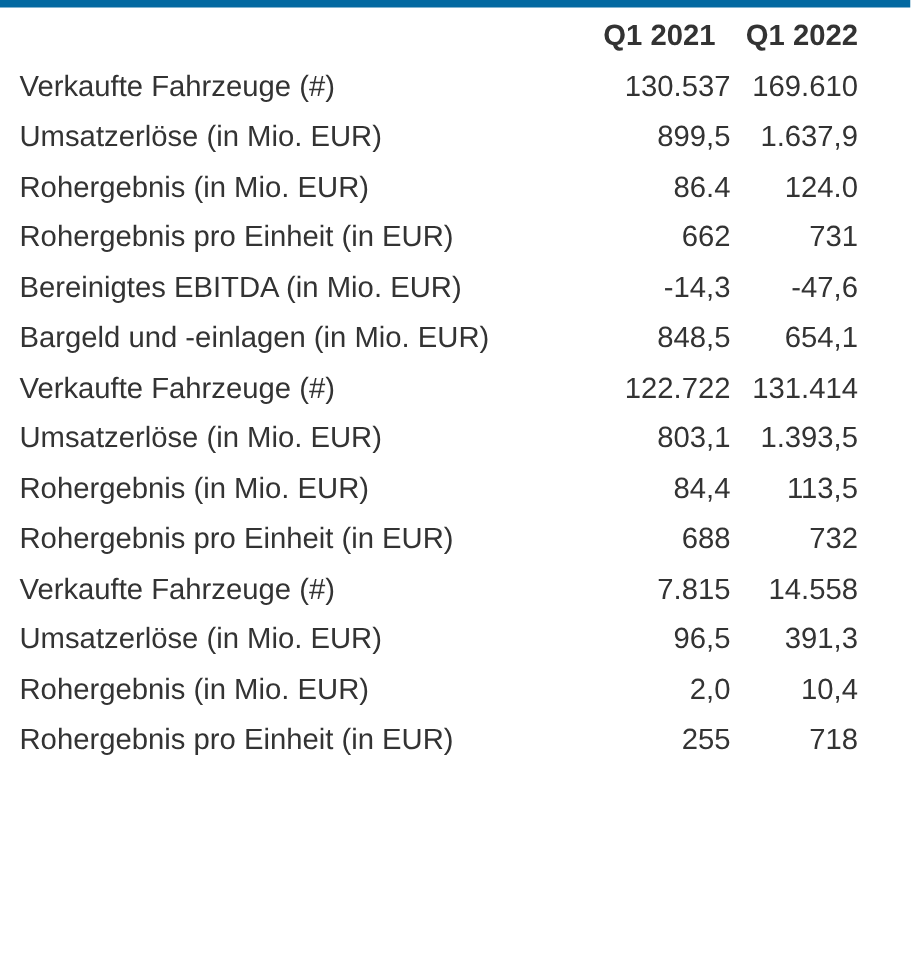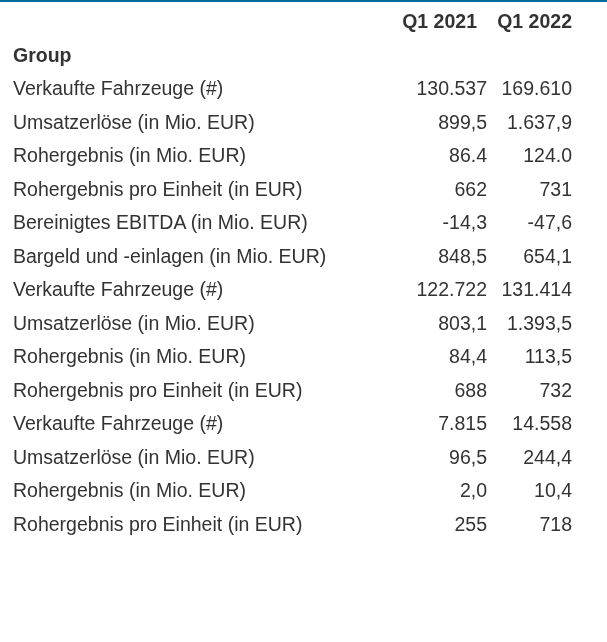--- a/index.html
+++ b/index.html
@@ -4,21 +4,21 @@
 <style>
   html, body {
     margin: 0;
     padding: 0;
     background: #ffffff;
   }
   .sheet {
     width: 607px;
     height: 642px;
     box-sizing: border-box;
-    border-top: 2px solid #0369a1;
+    border-top: 5px solid #0369a1;
     padding-top: 3px;
     background: #ffffff;
     overflow: hidden;
   }
   table.kpi {
     width: 100%;
     border-collapse: collapse;
     table-layout: fixed;
     font-family: "Liberation Sans", sans-serif;
     font-size: 19.5px;
@@ -65,23 +65,20 @@
         <col class="c-q2">
     </colgroup>
     <tbody>
       <tr>
         <td></td>
         <th class="num q1">Q1 2021</th>
         <th class="num q2">Q1 2022</th>
       </tr>
 
       <tr>
-        <td class="section-title" colspan="3">Group</td>
-      </tr>
-      <tr>
         <td class="label">Verkaufte Fahrzeuge (#)</td>
         <td class="num q1">130.537</td>
         <td class="num q2">169.610</td>
       </tr>
       <tr>
         <td class="label">Umsatzerlöse (in Mio. EUR)</td>
         <td class="num q1">899,5</td>
         <td class="num q2">1.637,9</td>
       </tr>
       <tr>
@@ -127,21 +124,21 @@
       </tr>
 
       <tr>
         <td class="label">Verkaufte Fahrzeuge (#)</td>
         <td class="num q1">7.815</td>
         <td class="num q2">14.558</td>
       </tr>
       <tr>
         <td class="label">Umsatzerlöse (in Mio. EUR)</td>
         <td class="num q1">96,5</td>
-        <td class="num q2">244,4</td>
+        <td class="num q2">391,3</td>
       </tr>
       <tr>
         <td class="label">Rohergebnis (in Mio. EUR)</td>
         <td class="num q1">2,0</td>
         <td class="num q2">10,4</td>
       </tr>
       <tr>
         <td class="label">Rohergebnis pro Einheit (in EUR)</td>
         <td class="num q1">255</td>
         <td class="num q2">718</td>

